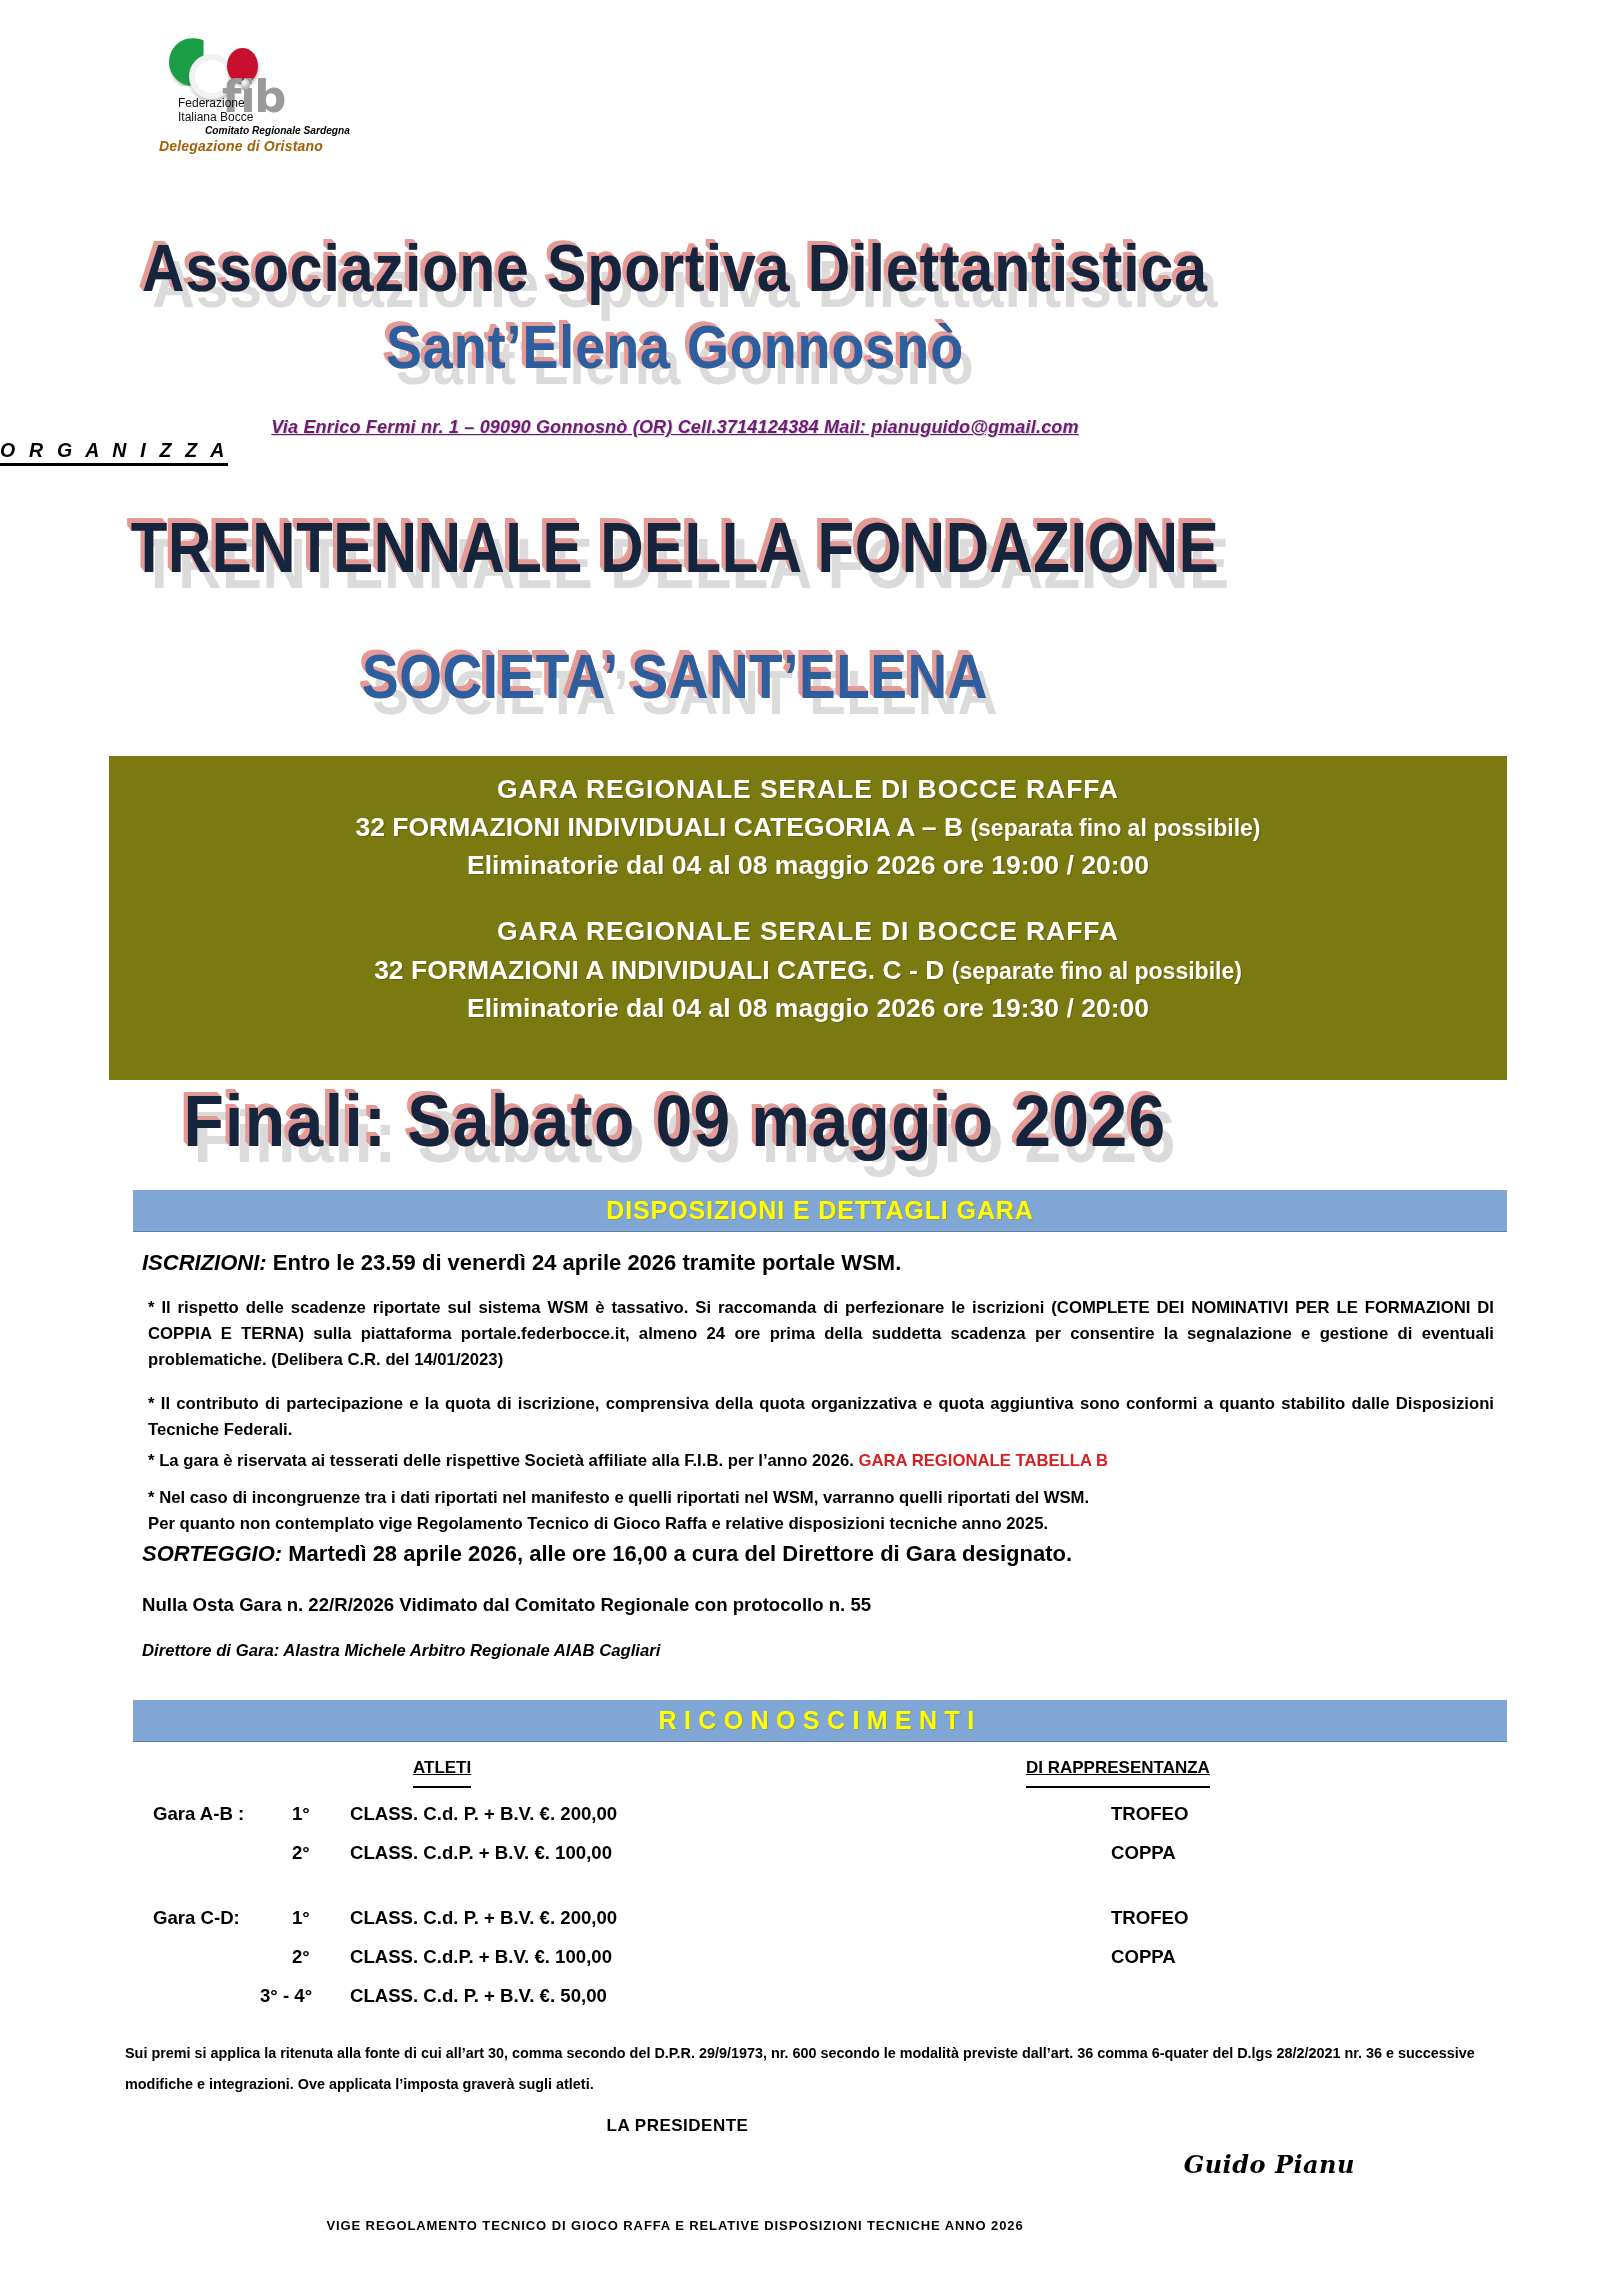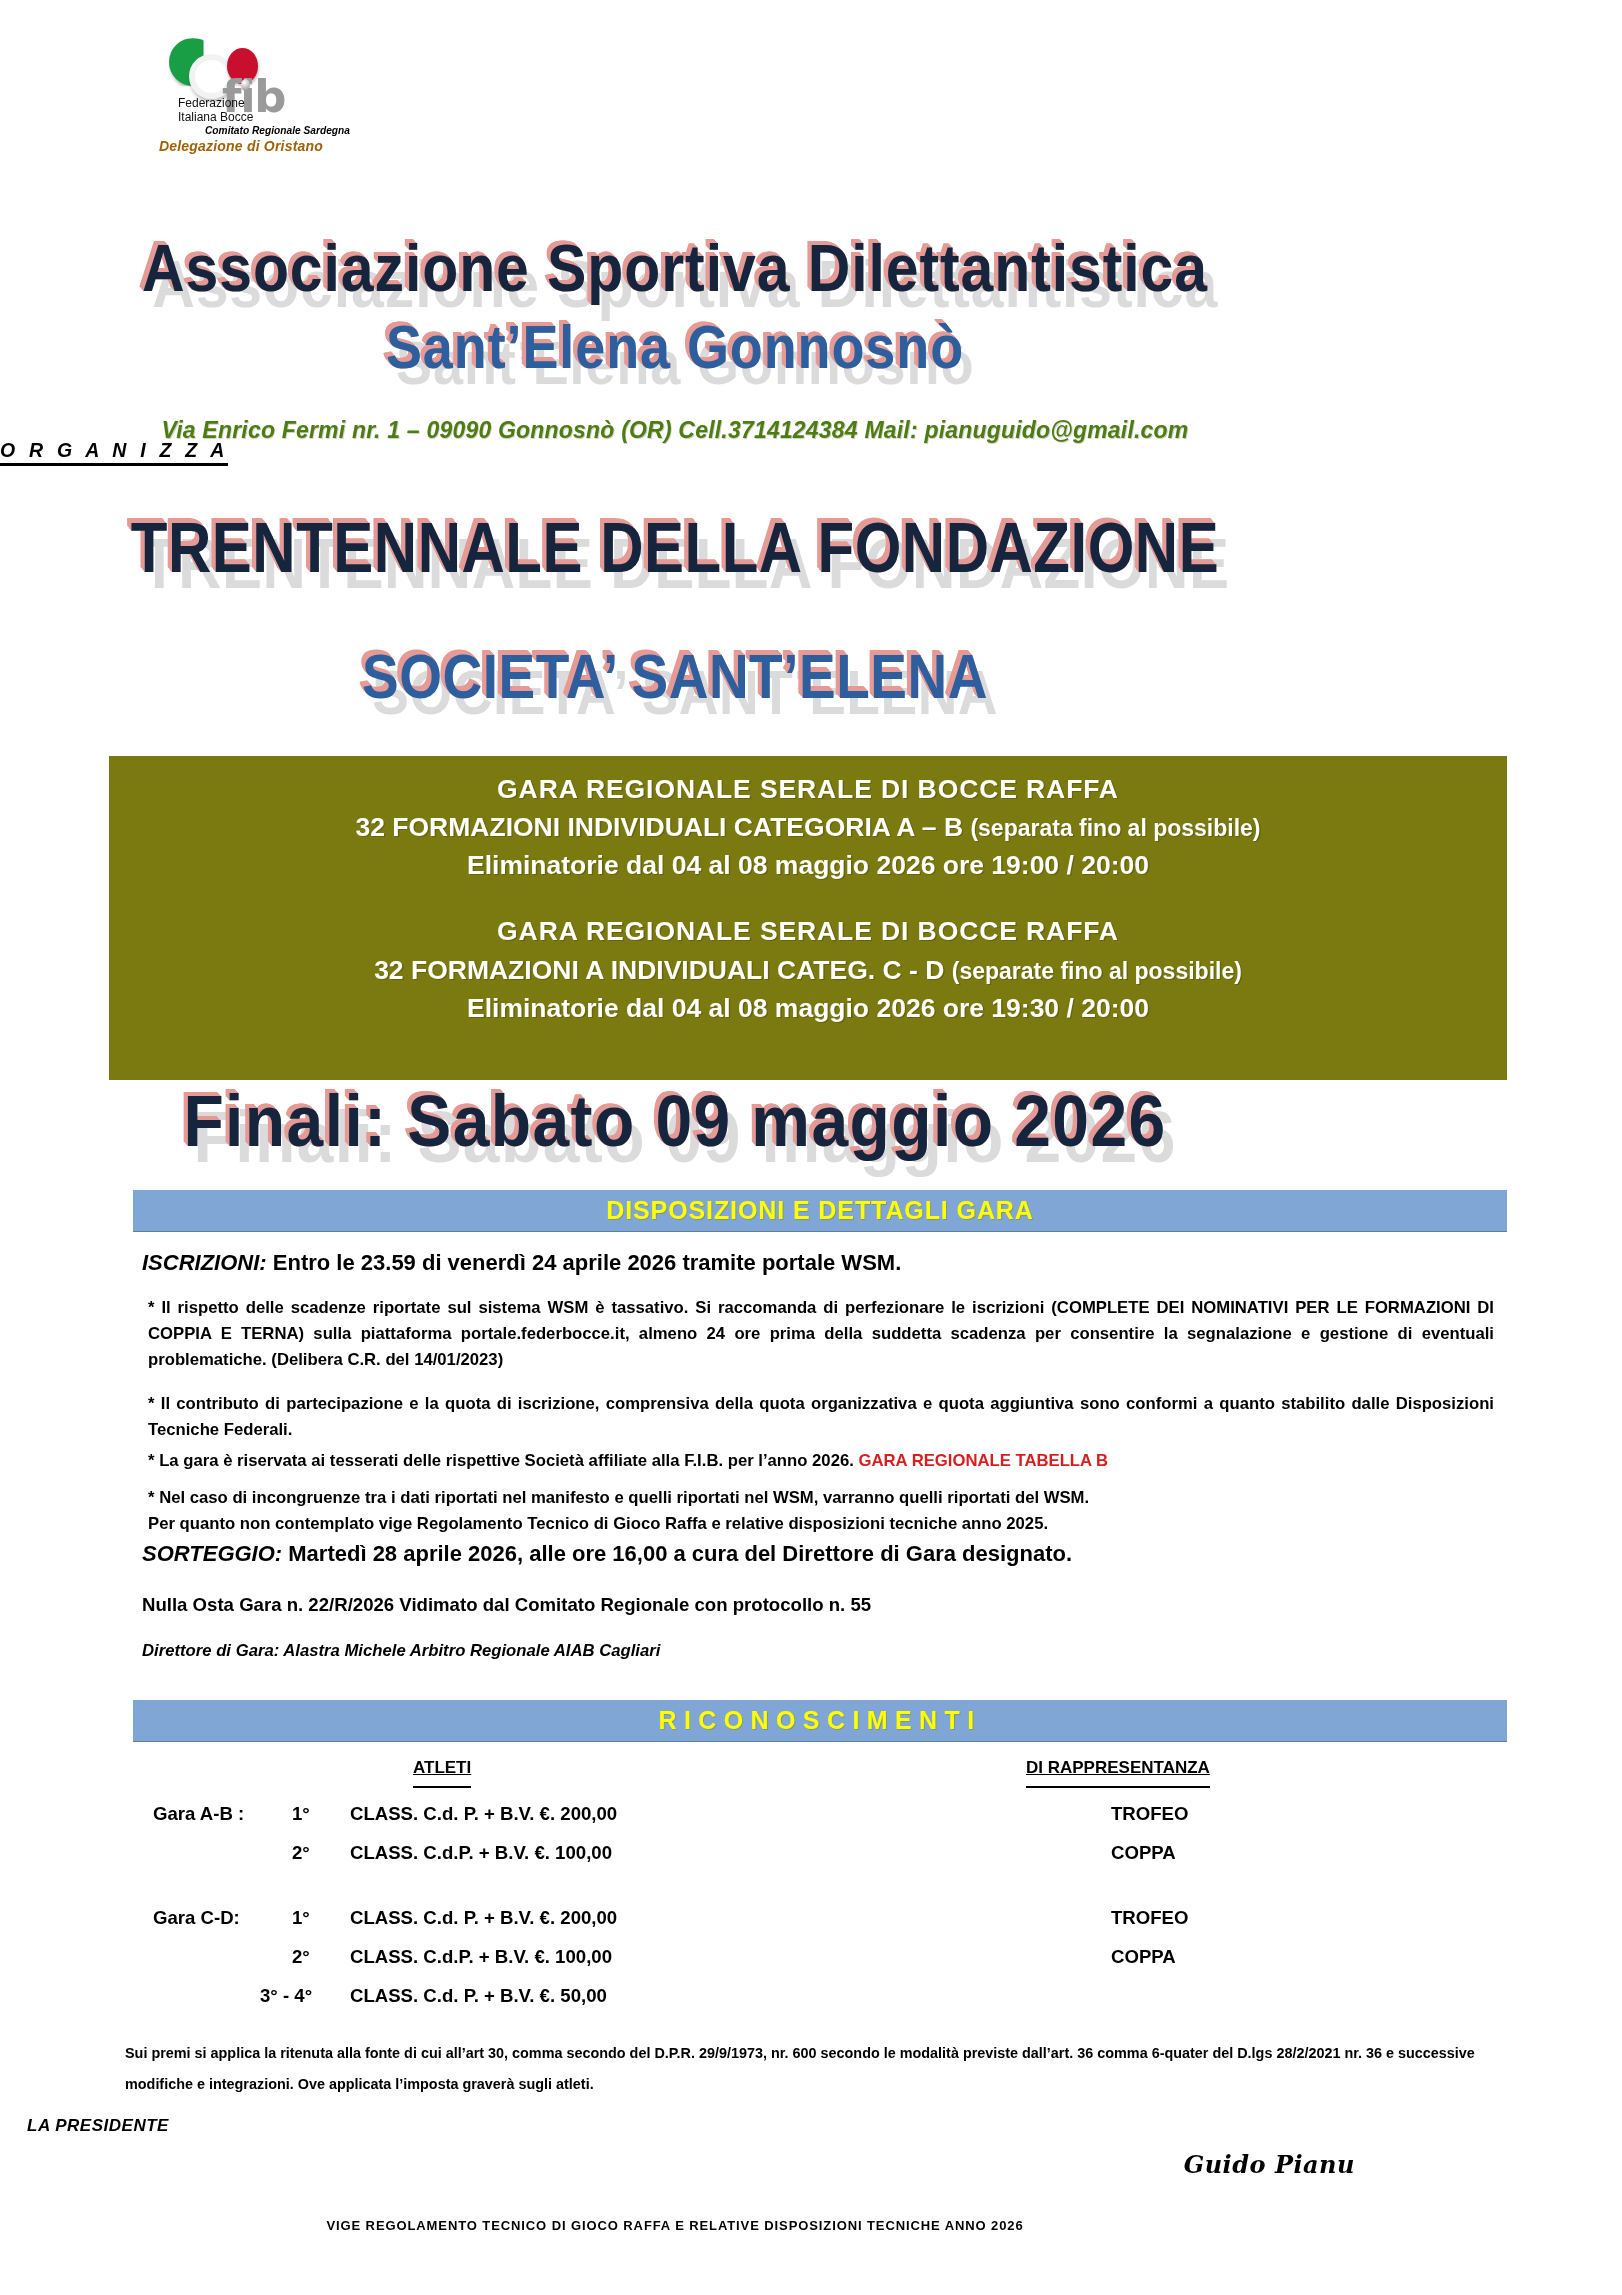--- a/index.html
+++ b/index.html
@@ -164,26 +164,27 @@
     letter-spacing: 0.9px;
     transform: scaleY(1.12);
   }
 
   .addr {
     position: absolute;
     left: 0; top: 417px;
     width: 100%;
     text-align: center;
     font-family: "Liberation Sans", sans-serif;
-    font-size: 23px;
+    font-size: 18px;
     font-weight: bold;
     font-style: italic;
-    color: #4d7c0f;
+    color: #701a75;
     letter-spacing: 0.2px;
     text-shadow: 0.9px 0.9px 0.5px rgba(150,150,150,0.45);
+    text-decoration: underline;
   }
 
   .organizza {
     position: absolute;
     left: 0; top: 439px;
     width: 100%;
     text-align: left;
   }
   .organizza span {
     font-family: "Liberation Sans", sans-serif;
@@ -349,24 +350,23 @@
   #prow-3 { left: 153px; top: 1946px; width: 1300px; }
   #prow-4 { left: 153px; top: 1985px; width: 1300px; }
 
   #p-tax {
     left: 125px; top: 2038px; width: 1374px;
     font-size: 14.4px; font-weight: bold; line-height: 31px;
   }
 
   #sig-role {
     left: 0; top: 2116px; width: 1355px;
-    text-align: left;
-    font-size: 17px; font-weight: bold; font-style: italic;
+    text-align: center;
+    font-size: 17px; font-weight: bold; 
     letter-spacing: 0.5px;
-    padding-left: 27px;
   }
   #sig-name {
     left: 0; top: 2150px; width: 1355px;
     text-align: right;
     font-family: "DejaVu Serif", serif;
     font-size: 24px; font-style: italic; font-weight: bold;
     letter-spacing: 0.5px;
   }
 
   #footer-note {

